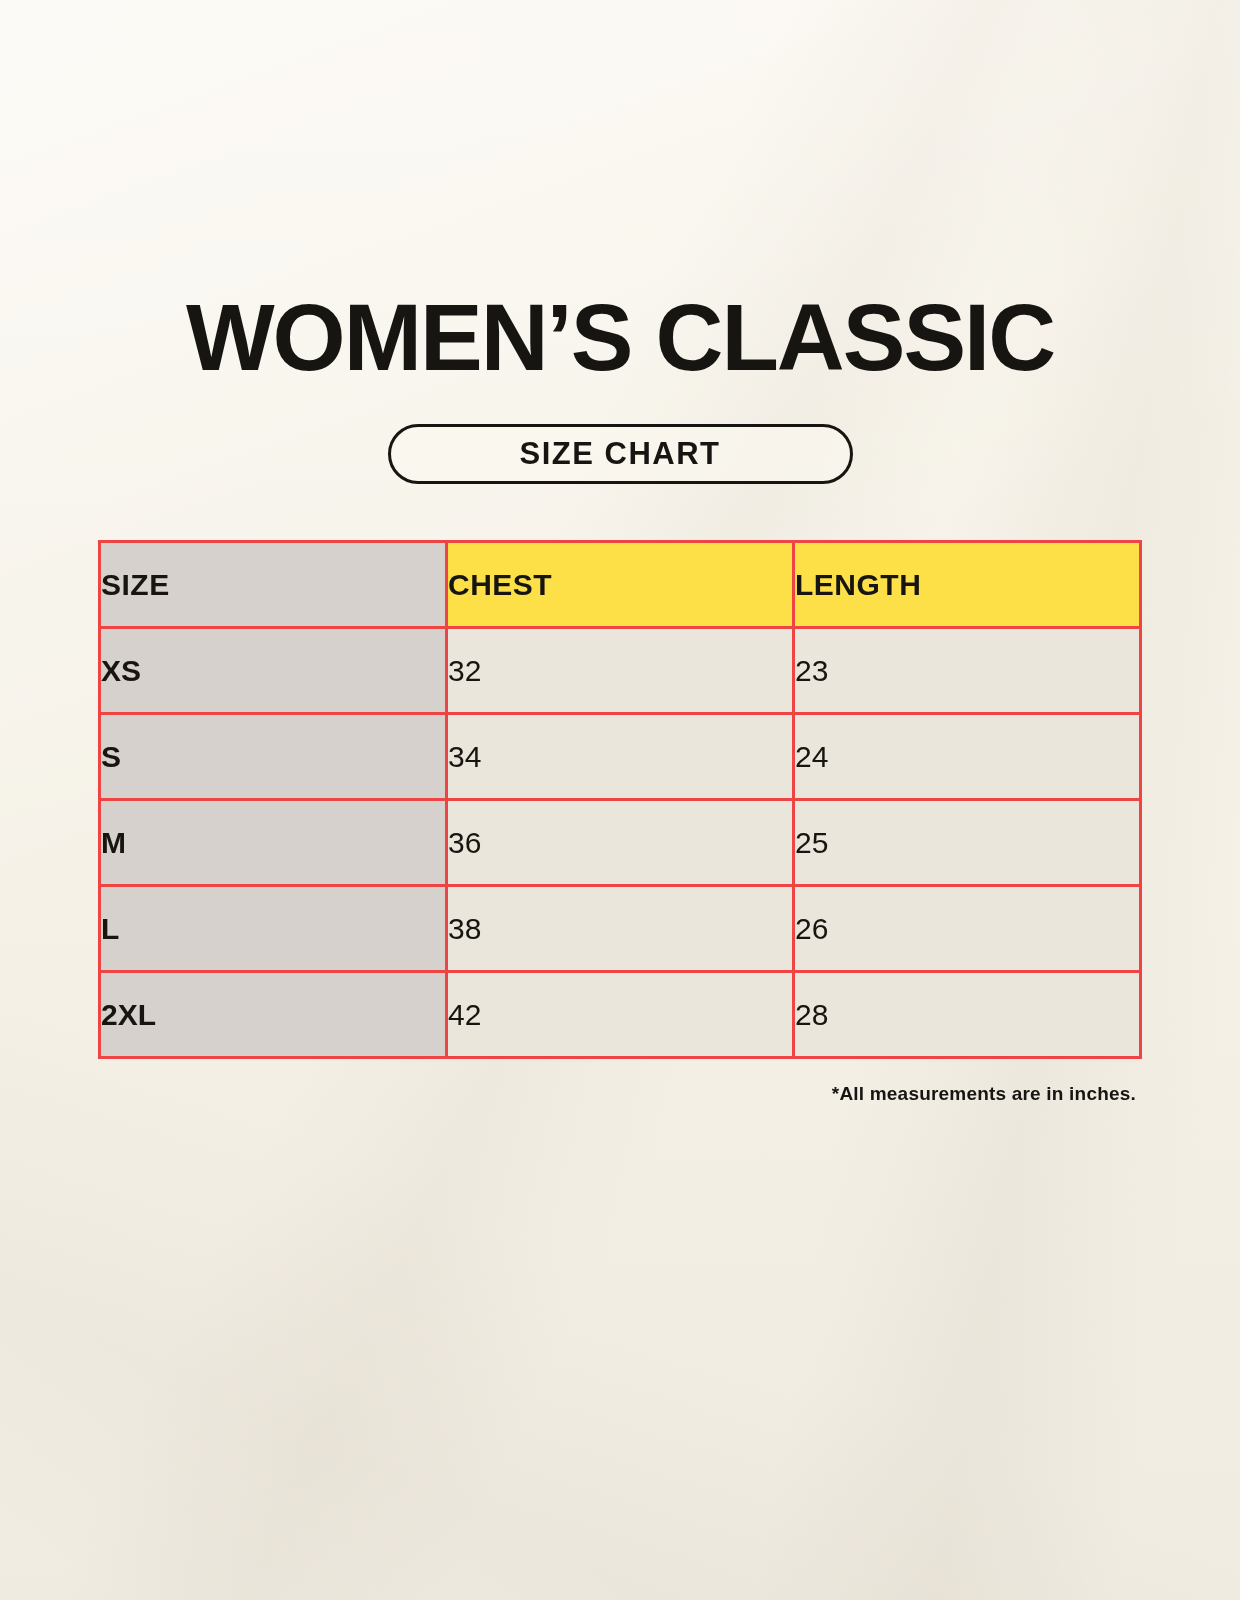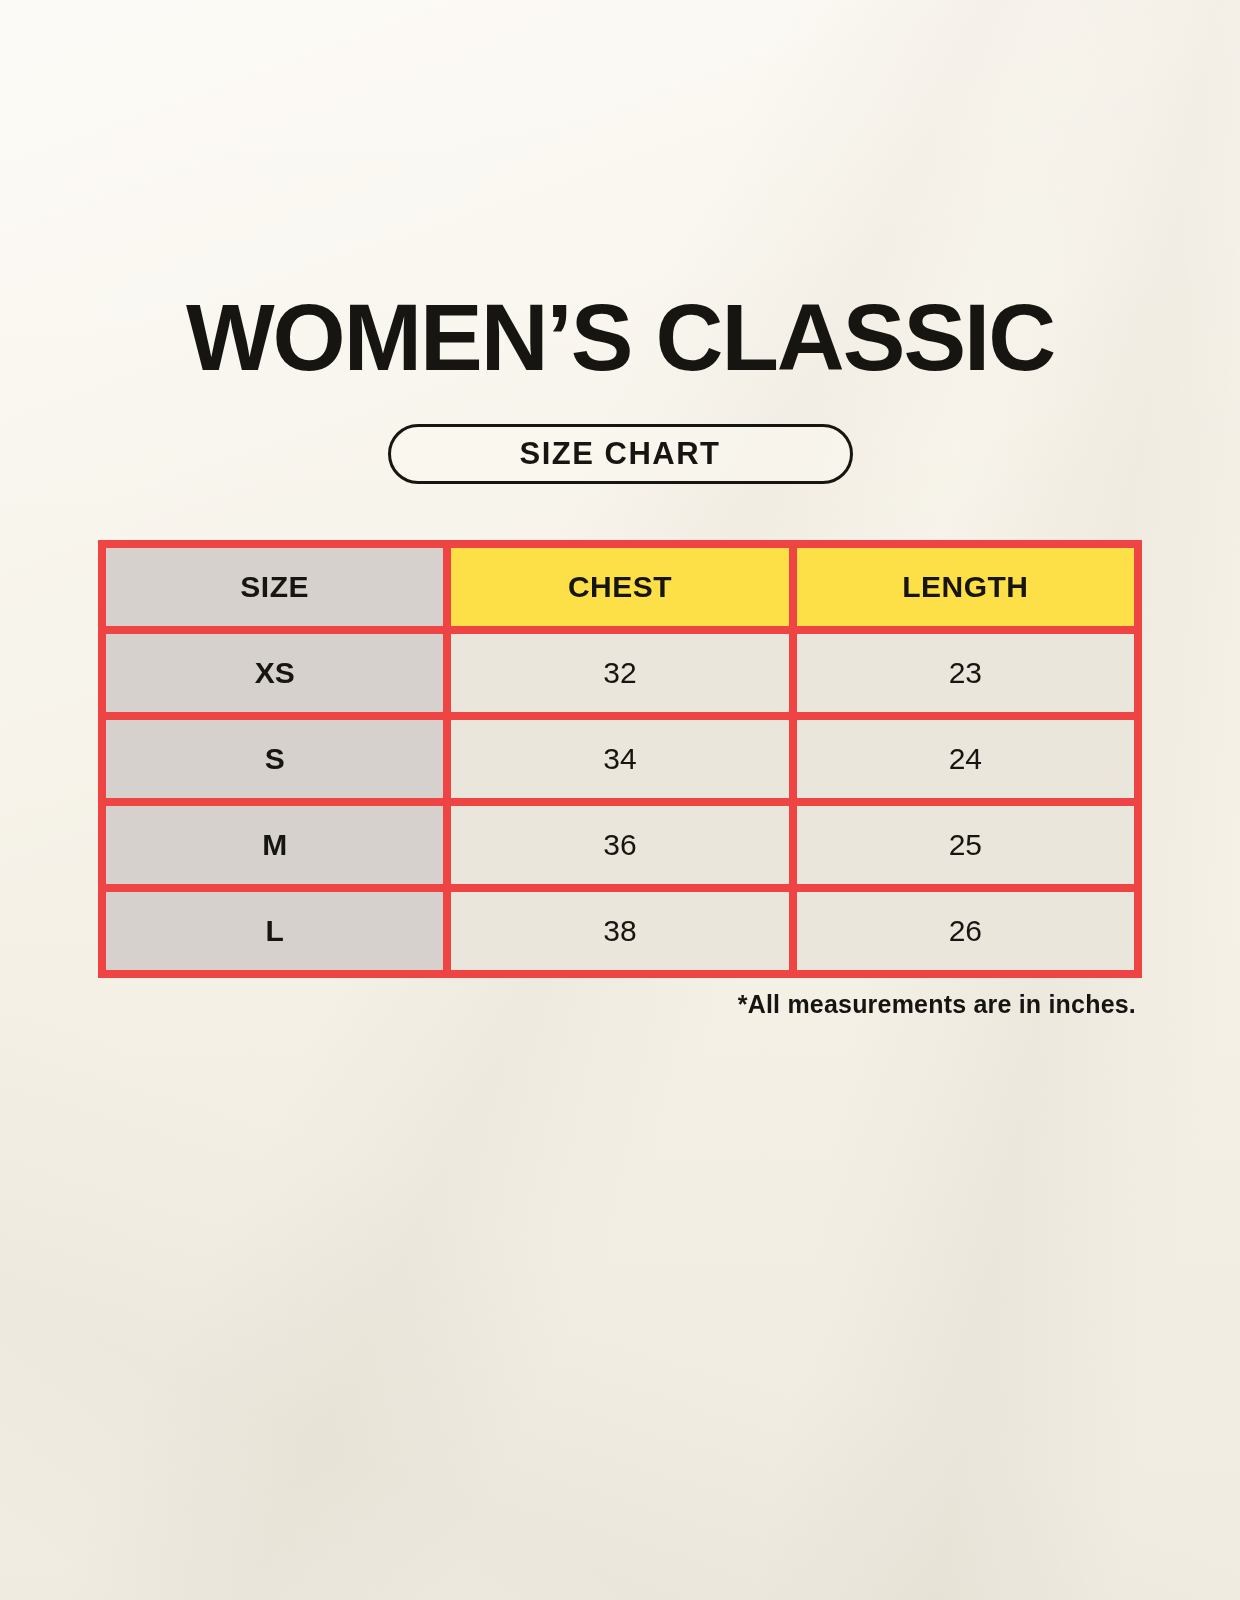--- a/index.html
+++ b/index.html
@@ -46,36 +46,36 @@
     font-weight:bold;
     letter-spacing:1.5px;
   }
   table.size-table {
     width:1044px;
     margin:56px auto 0;
     border-collapse:collapse;
     table-layout:fixed;
   }
   .size-table th, .size-table td {
-    border:8px solid #ef4444;
+    border:3px solid #ef4444;
     height:86px;
-    text-align:center;
+    text-align:left;
     vertical-align:middle;
     font-size:30px;
   }
   .size-table th { font-weight:bold; letter-spacing:0.5px; }
   .col-size-bg  { background:#d7d1ce; }
   .col-accent   { background:#fde047; }
   .cell-size    { background:#d7d1ce; font-weight:bold; }
   .cell-value   { background:#ebe6db; font-weight:normal; }
   .footnote {
     width:1044px;
-    margin:12px auto 0;
+    margin:24px auto 0;
     text-align:right;
-    font-size:25px;
+    font-size:19px;
     font-weight:bold;
     letter-spacing:0.2px;
     padding-right:6px;
   }
 </style>
 </head>
 <body>
 
 <div class="bg-folds"></div>
 
@@ -111,18 +111,23 @@
       <tr>
         <td class="cell-size">M</td>
         <td class="cell-value">36</td>
         <td class="cell-value">25</td>
       </tr>
       <tr>
         <td class="cell-size">L</td>
         <td class="cell-value">38</td>
         <td class="cell-value">26</td>
       </tr>
+      <tr>
+        <td class="cell-size">2XL</td>
+        <td class="cell-value">42</td>
+        <td class="cell-value">28</td>
+      </tr>
     </tbody>
   </table>
 
   <div class="footnote">*All measurements are in inches.</div>
 
 </div>
 
 </body></html>

